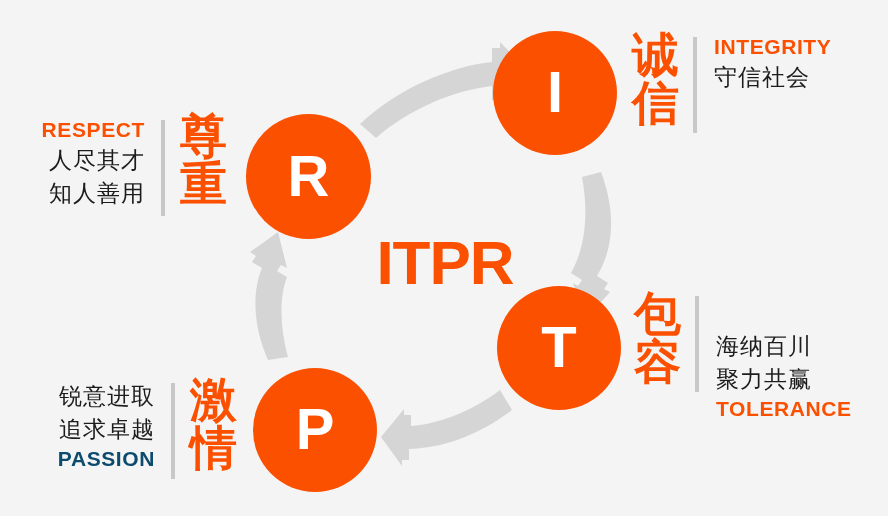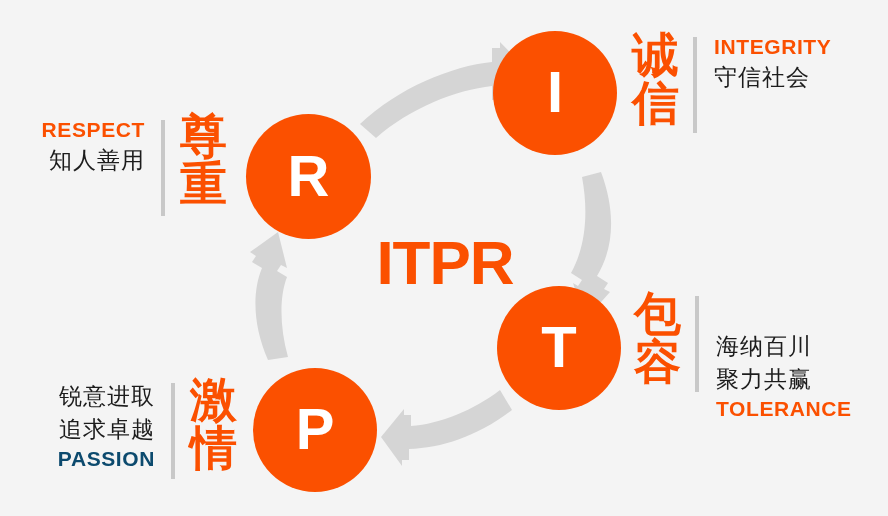--- a/index.html
+++ b/index.html
@@ -164,20 +164,21 @@
   </div>
   <div class="circle" id="circle-p" style="background: rgb(251, 80, 0);">
     <span class="glyph">P</span>
   </div>
 
   <div id="center-word" style="color: rgb(251, 80, 0);">ITPR</div>
 
   <div class="block" id="block-respect">
     <div class="txtcol">
       <div class="eng" style="color: rgb(251, 80, 0);">RESPECT</div>
+      <div class="cn" style="color: rgb(28, 28, 28);">人尽其才</div>
       <div class="cn" style="color: rgb(28, 28, 28);">知人善用</div>
     </div>
     <div class="divider" style="background: rgb(200, 200, 200);"></div>
     <div class="bigword" style="color: rgb(251, 80, 0);">
       <span>尊</span>
       <span>重</span>
     </div>
   </div>
 
   <div class="block" id="block-integrity">

